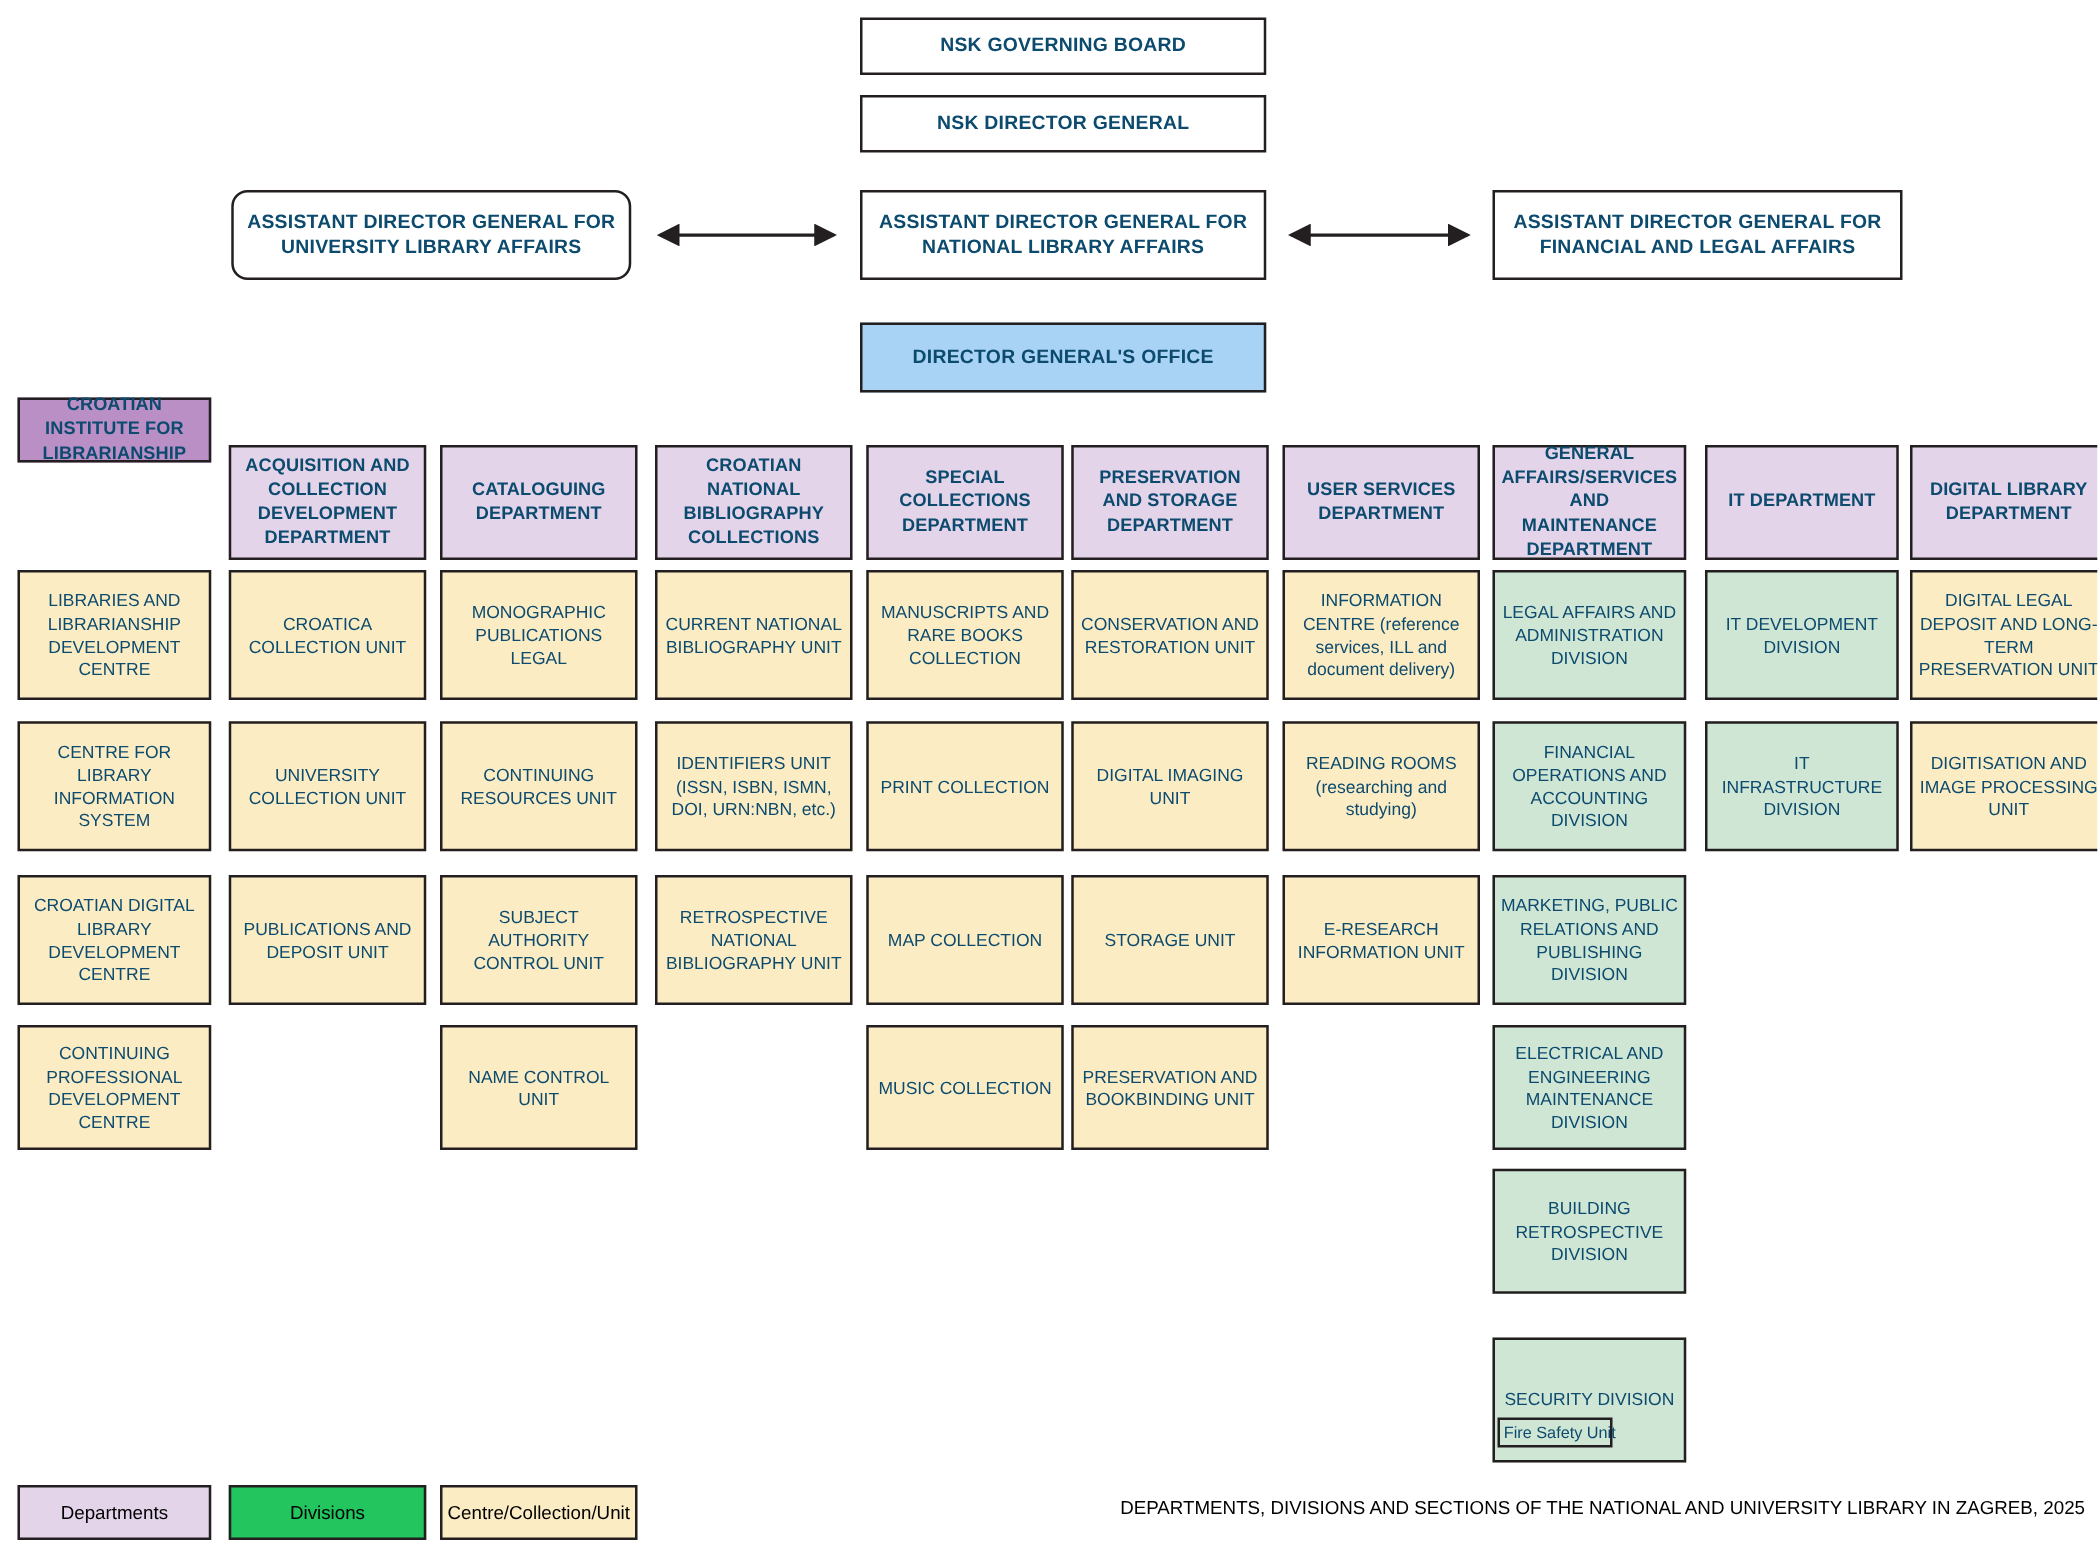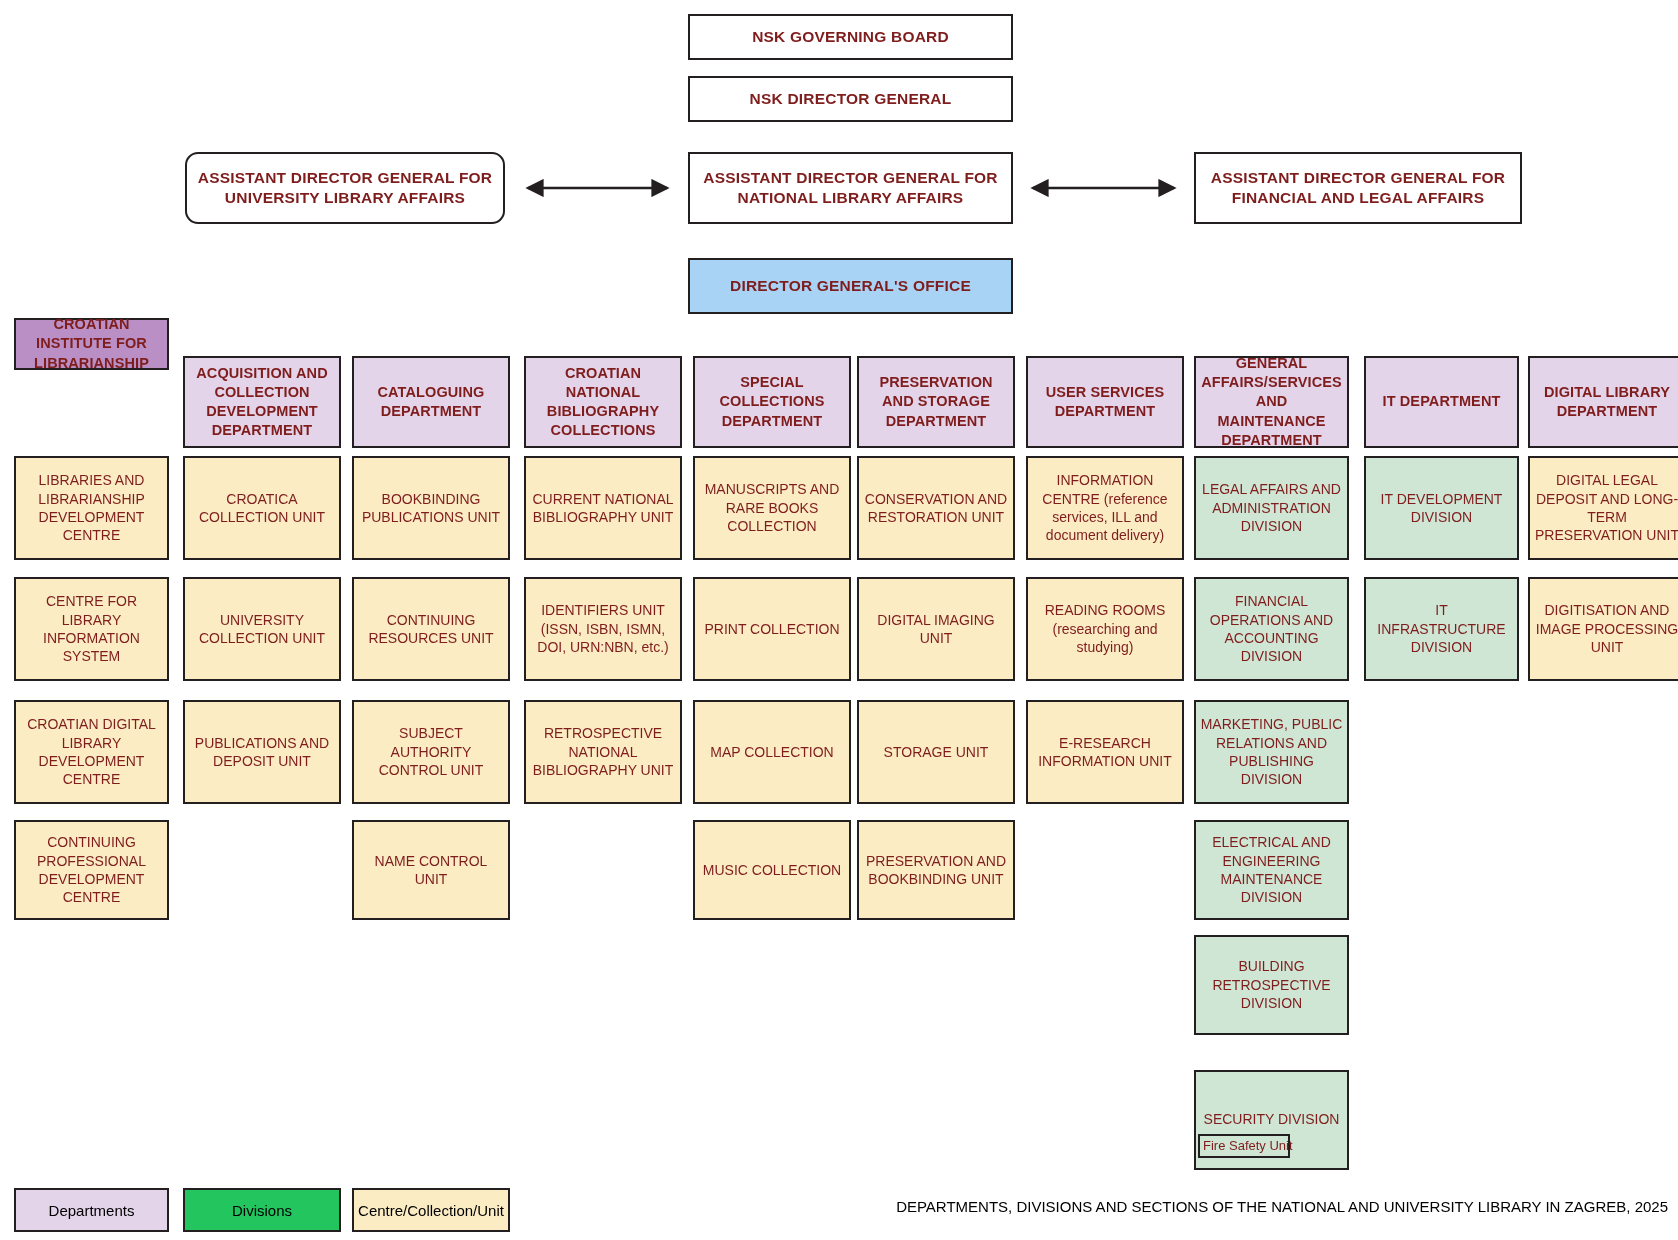--- a/index.html
+++ b/index.html
@@ -18,21 +18,21 @@
 
   .box {
     position: absolute;
     border: 2px solid #231f20;
     display: flex;
     align-items: center;
     justify-content: center;
     text-align: center;
     line-height: 1.32;
     padding: 2px 4px;
-    color: #7f1d1d;
+    color: #0c4a6e;
   }
 
   
   .top-box {
     background: #ffffff;
     font-weight: bold;
     font-size: 15.5px;
     letter-spacing: 0.2px;
   }
 
@@ -164,21 +164,21 @@
       <div class="box dept-box accent" style="left: 14px; top: 318px; width: 155px; height: 52px;">CROATIAN INSTITUTE FOR LIBRARIANSHIP</div>
       <div class="box unit-box" style="left: 14px; top: 456px; width: 155px; height: 104px;">LIBRARIES AND LIBRARIANSHIP DEVELOPMENT CENTRE</div>
       <div class="box unit-box" style="left: 14px; top: 577px; width: 155px; height: 104px;">CENTRE FOR LIBRARY INFORMATION SYSTEM</div>
       <div class="box unit-box" style="left: 14px; top: 700px; width: 155px; height: 104px;">CROATIAN DIGITAL LIBRARY DEVELOPMENT CENTRE</div>
       <div class="box unit-box" style="left: 14px; top: 820px; width: 155px; height: 100px;">CONTINUING PROFESSIONAL DEVELOPMENT CENTRE</div>
       <div class="box dept-box" style="left: 183px; top: 356px; width: 158px; height: 92px;">ACQUISITION AND COLLECTION DEVELOPMENT DEPARTMENT</div>
       <div class="box unit-box" style="left: 183px; top: 456px; width: 158px; height: 104px;">CROATICA COLLECTION UNIT</div>
       <div class="box unit-box" style="left: 183px; top: 577px; width: 158px; height: 104px;">UNIVERSITY COLLECTION UNIT</div>
       <div class="box unit-box" style="left: 183px; top: 700px; width: 158px; height: 104px;">PUBLICATIONS AND DEPOSIT UNIT</div>
       <div class="box dept-box" style="left: 352px; top: 356px; width: 158px; height: 92px;">CATALOGUING DEPARTMENT</div>
-      <div class="box unit-box" style="left: 352px; top: 456px; width: 158px; height: 104px;">BOOKBINDING PUBLICATIONS UNIT</div>
+      <div class="box unit-box" style="left: 352px; top: 456px; width: 158px; height: 104px;">MONOGRAPHIC PUBLICATIONS LEGAL</div>
       <div class="box unit-box" style="left: 352px; top: 577px; width: 158px; height: 104px;">CONTINUING RESOURCES UNIT</div>
       <div class="box unit-box" style="left: 352px; top: 700px; width: 158px; height: 104px;">SUBJECT AUTHORITY CONTROL UNIT</div>
       <div class="box unit-box" style="left: 352px; top: 820px; width: 158px; height: 100px;">NAME CONTROL UNIT</div>
       <div class="box dept-box" style="left: 524px; top: 356px; width: 158px; height: 92px;">CROATIAN NATIONAL BIBLIOGRAPHY COLLECTIONS</div>
       <div class="box unit-box" style="left: 524px; top: 456px; width: 158px; height: 104px;">CURRENT NATIONAL BIBLIOGRAPHY UNIT</div>
       <div class="box unit-box" style="left: 524px; top: 577px; width: 158px; height: 104px;">IDENTIFIERS UNIT (ISSN, ISBN, ISMN, DOI, URN:NBN, etc.)</div>
       <div class="box unit-box" style="left: 524px; top: 700px; width: 158px; height: 104px;">RETROSPECTIVE NATIONAL BIBLIOGRAPHY UNIT</div>
       <div class="box dept-box" style="left: 693px; top: 356px; width: 158px; height: 92px;">SPECIAL COLLECTIONS DEPARTMENT</div>
       <div class="box unit-box" style="left: 693px; top: 456px; width: 158px; height: 104px;">MANUSCRIPTS AND RARE BOOKS COLLECTION</div>
       <div class="box unit-box" style="left: 693px; top: 577px; width: 158px; height: 104px;">PRINT COLLECTION</div>

